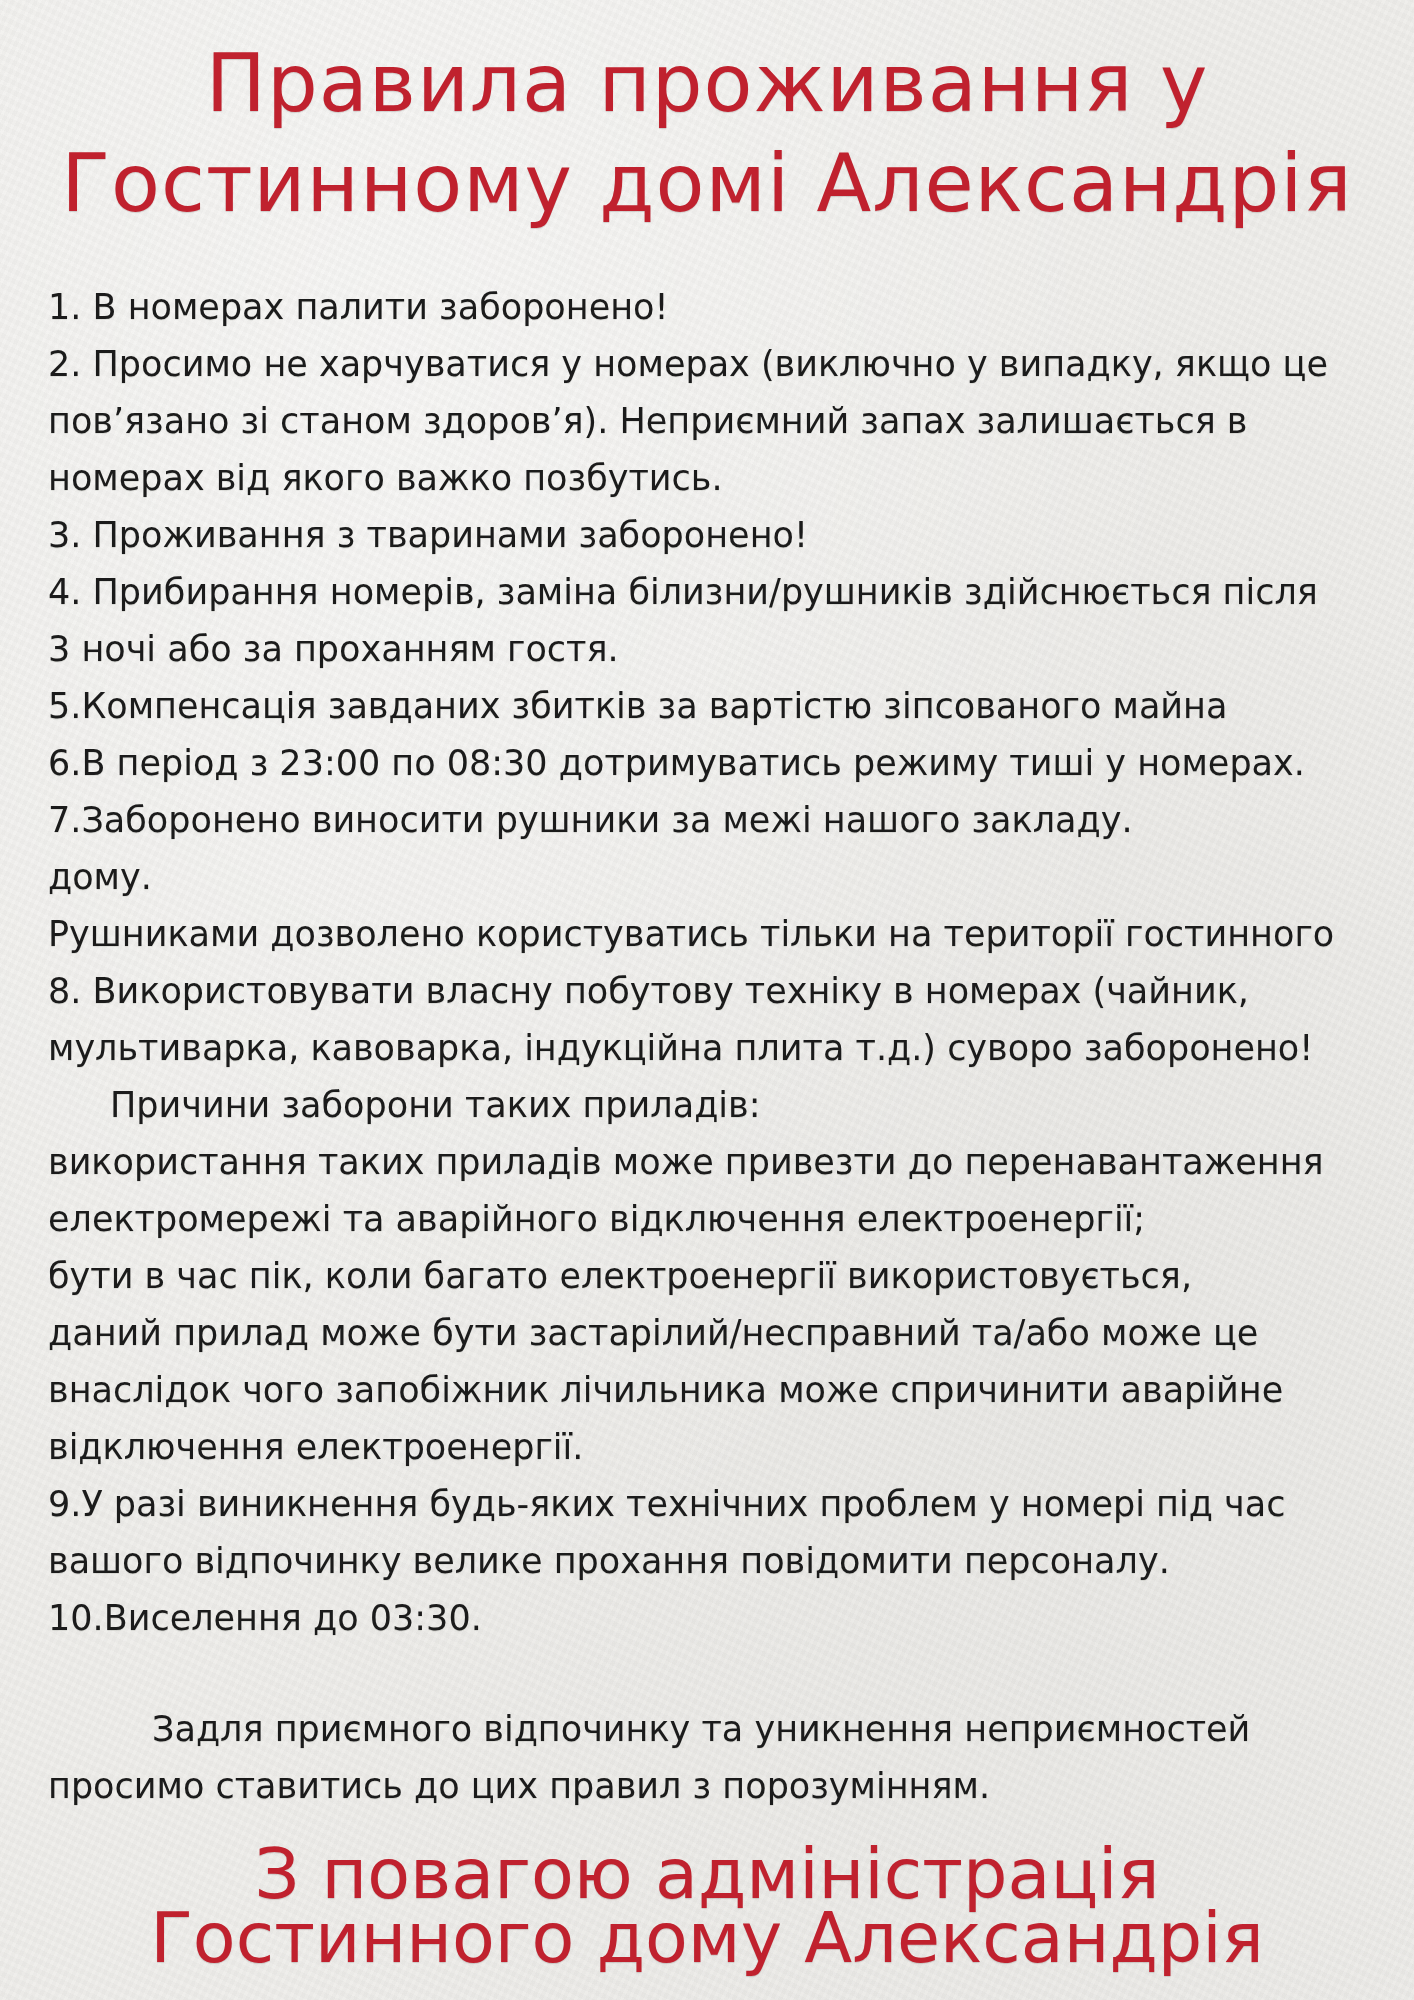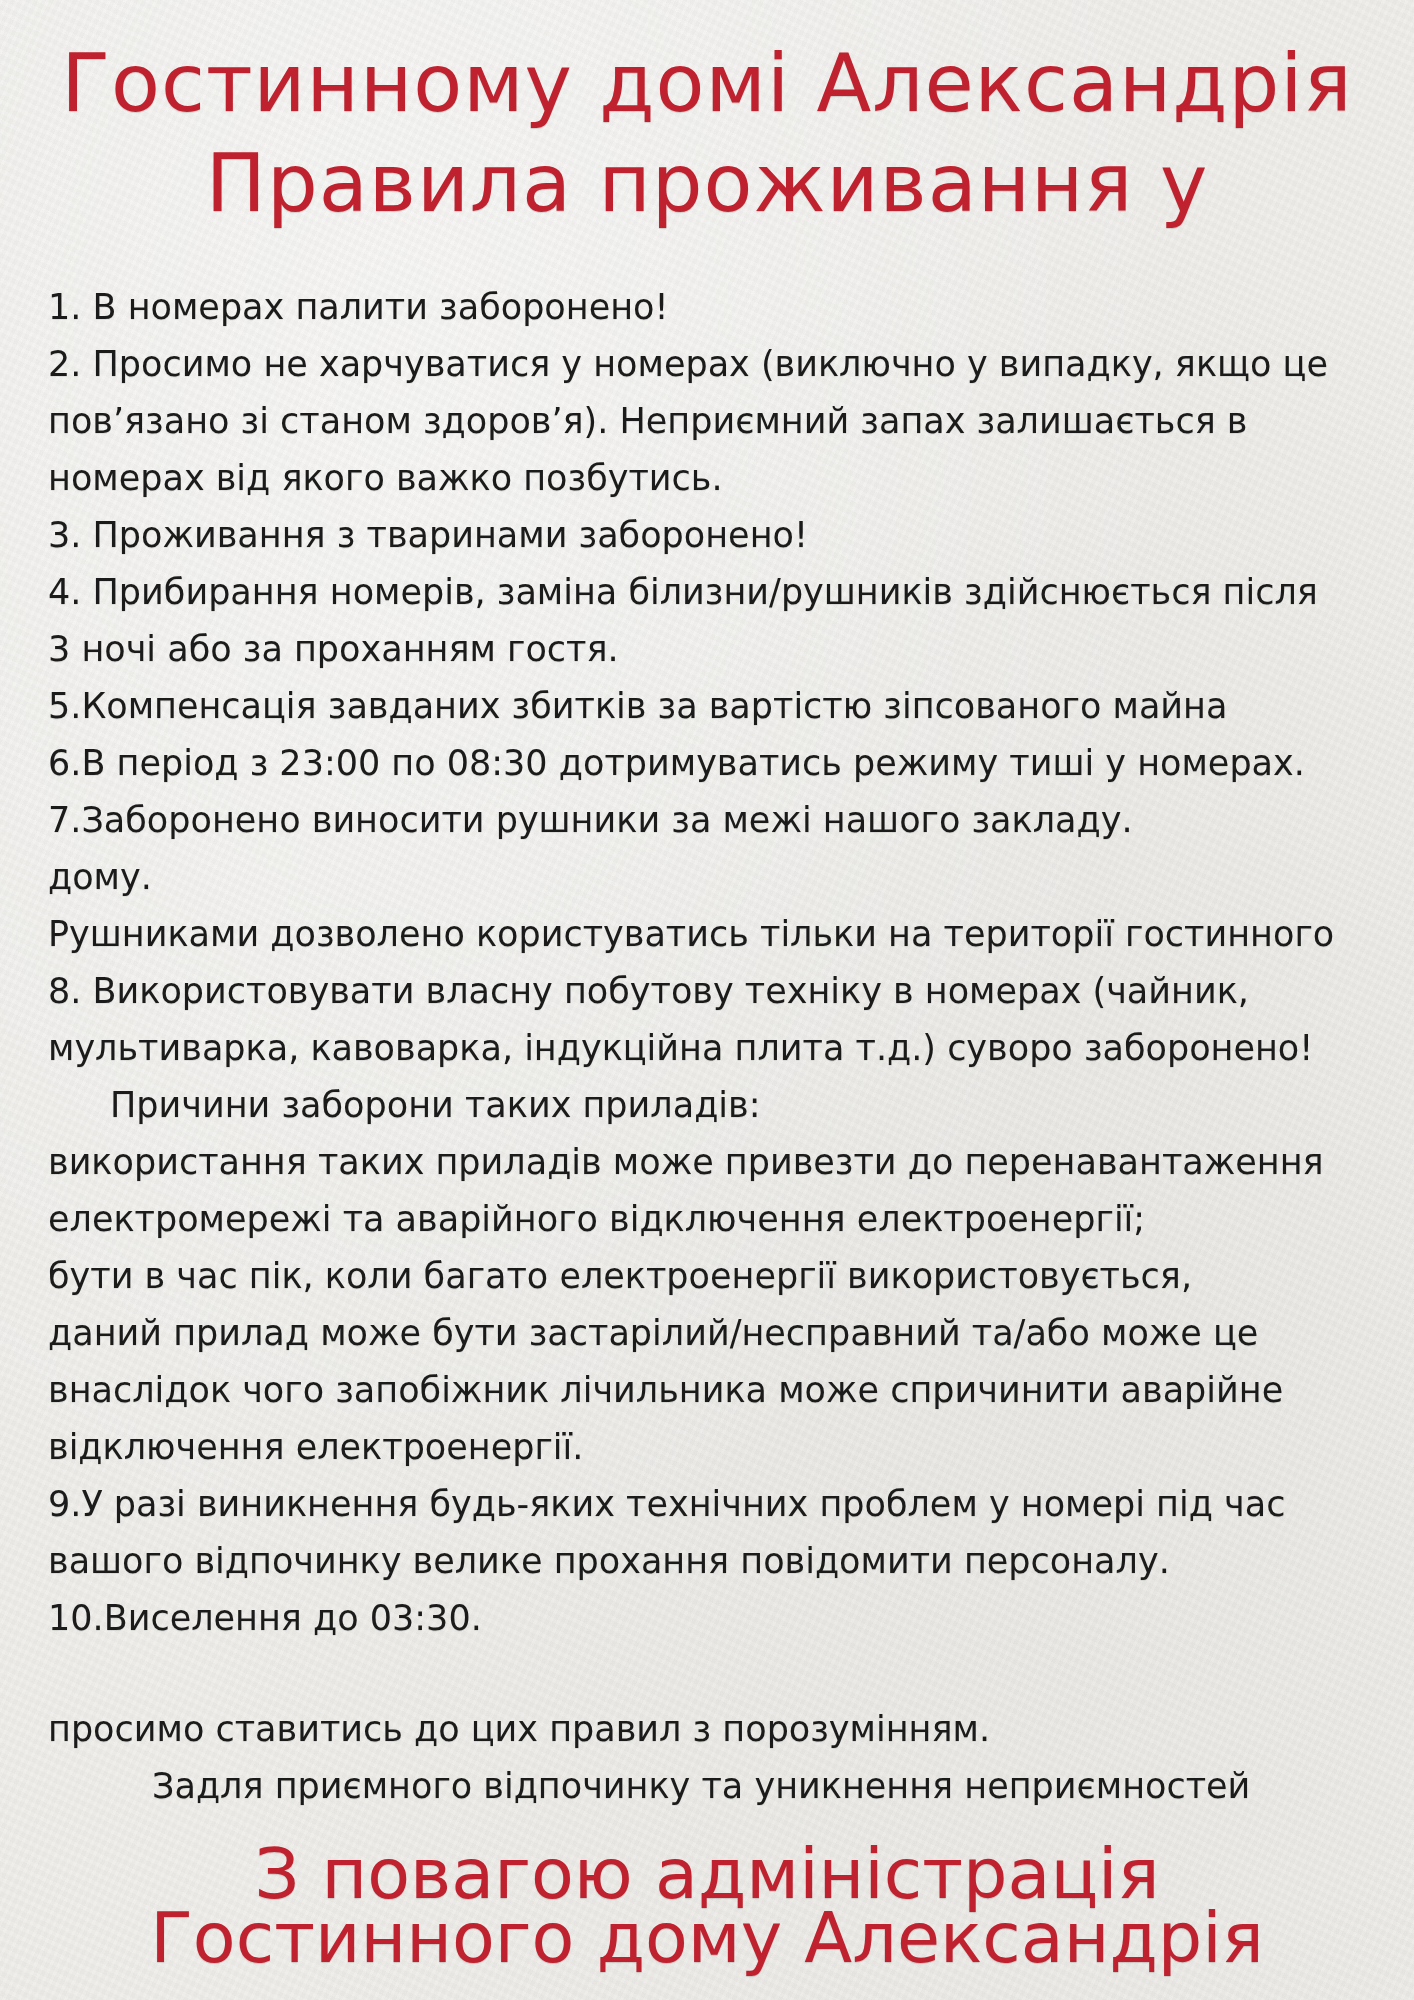--- a/index.html
+++ b/index.html
@@ -86,22 +86,22 @@
     text-shadow: 0 1px 1px rgba(60,40,40,0.18);
     z-index: 2;
   }
 </style>
 </head>
 <body>
 
 <div class="page">
 
   <header class="title">
+    <div class="title-line">Правила проживання у</div>
     <div class="title-line">Гостинному домі Александрія</div>
-    <div class="title-line">Правила проживання у</div>
   </header>
 
   <main class="rules">
     <p class="line">1. В номерах палити заборонено!</p>
     <p class="line">2. Просимо не харчуватися у номерах (виключно у випадку, якщо це</p>
     <p class="line">пов’язано зі станом здоров’я). Неприємний запах залишається в</p>
     <p class="line">номерах від якого важко позбутись.</p>
     <p class="line">3. Проживання з тваринами заборонено!</p>
     <p class="line">4. Прибирання номерів, заміна білизни/рушників здійснюється після</p>
     <p class="line">3 ночі або за проханням гостя.</p>
@@ -118,22 +118,22 @@
     <p class="line">бути в час пік, коли багато електроенергії використовується,</p>
     <p class="line">даний прилад може бути застарілий/несправний та/або може це</p>
     <p class="line">внаслідок чого запобіжник лічильника може спричинити аварійне</p>
     <p class="line">відключення електроенергії.</p>
     <p class="line">9.У разі виникнення будь-яких технічних проблем у номері під час</p>
     <p class="line">вашого відпочинку велике прохання повідомити персоналу.</p>
     <p class="line">10.Виселення до 03:30.</p>
   </main>
 
   <section class="closing">
+    <p class="line indent-lg">Задля приємного відпочинку та уникнення неприємностей</p>
     <p class="line">просимо ставитись до цих правил з порозумінням.</p>
-    <p class="line indent-lg">Задля приємного відпочинку та уникнення неприємностей</p>
   </section>
 
   <footer class="signature">
     <div class="signature-line">З повагою адміністрація</div>
     <div class="signature-line">Гостинного дому Александрія</div>
   </footer>
 
 </div>
 
 </body></html>

